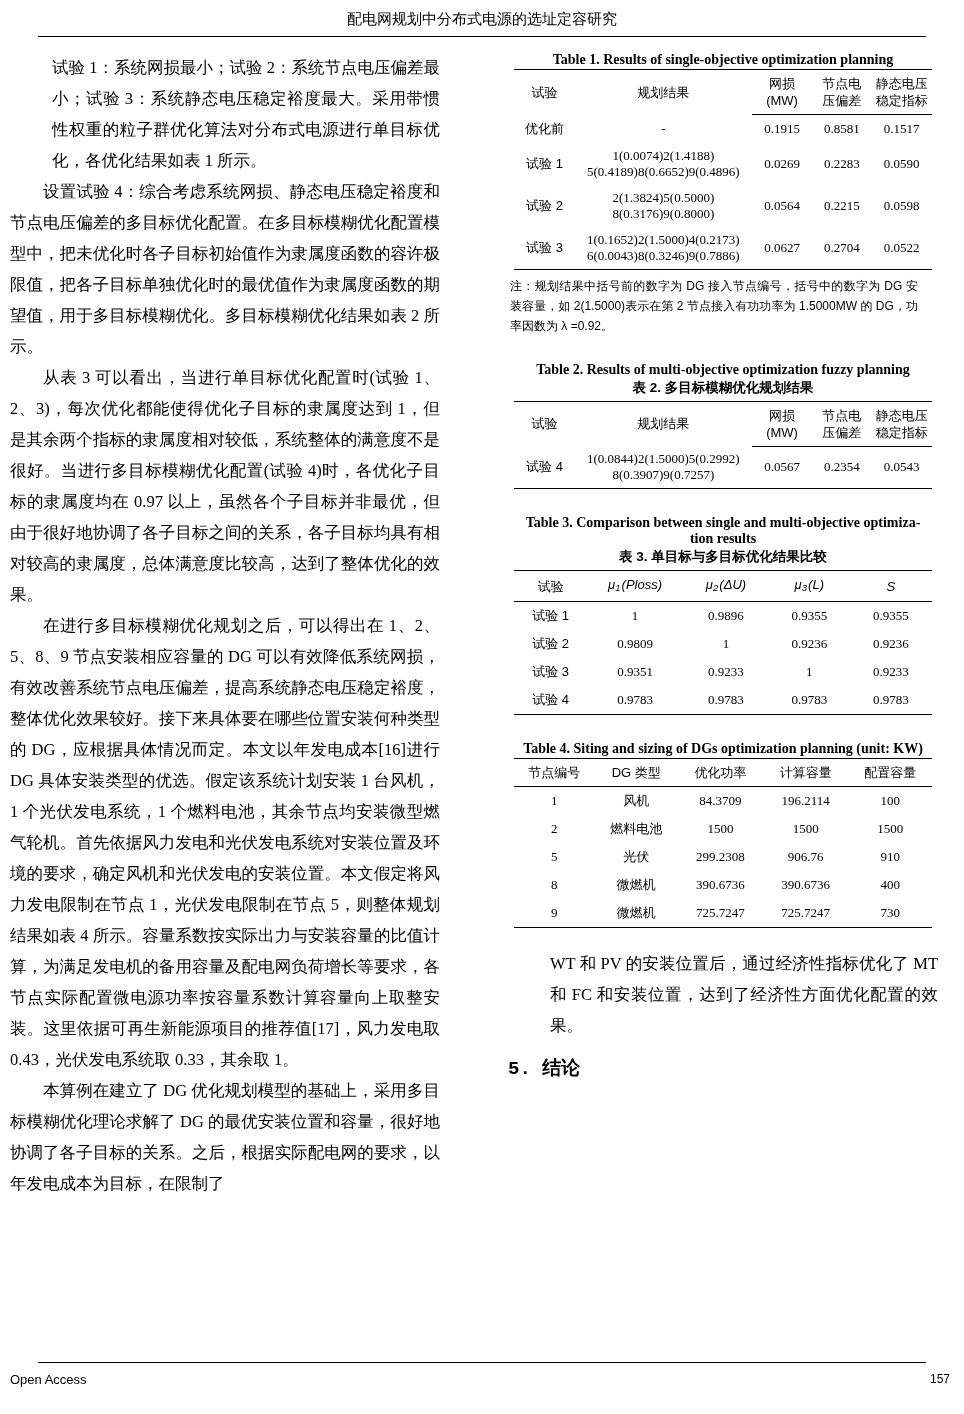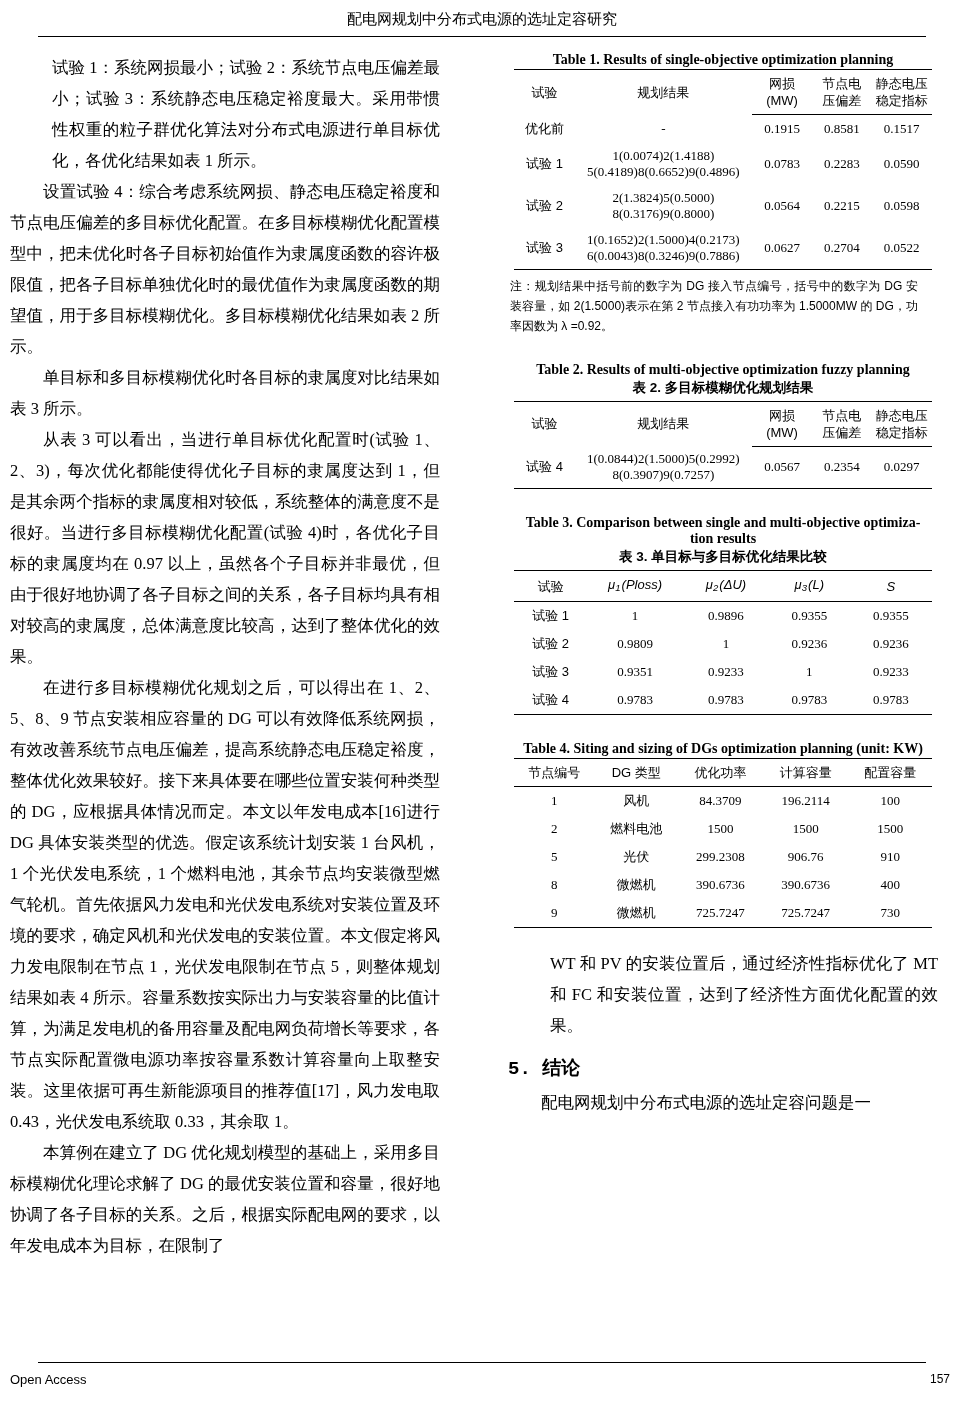--- a/index.html
+++ b/index.html
@@ -132,21 +132,20 @@
 <body>
 
 <div class="page">
 
   <div class="runhead">配电网规划中分布式电源的选址定容研究</div>
   <div class="runhead-rule"></div>
 
   <div class="col col-left">
     <p class="cn noind">试验 1：系统网损最小；试验 2：系统节点电压偏差最小；试验 3：系统静态电压稳定裕度最大。采用带惯性权重的粒子群优化算法对分布式电源进行单目标优化，各优化结果如表 1 所示。</p>
     <p class="cn">设置试验 4：综合考虑系统网损、静态电压稳定裕度和节点电压偏差的多目标优化配置。在多目标模糊优化配置模型中，把未优化时各子目标初始值作为隶属度函数的容许极限值，把各子目标单独优化时的最优值作为隶属度函数的期望值，用于多目标模糊优化。多目标模糊优化结果如表 2 所示。</p>
-    <p class="cn">单目标和多目标模糊优化时各目标的隶属度对比结果如表 3 所示。</p>
     <p class="cn">从表 3 可以看出，当进行单目标优化配置时(试验 1、2、3)，每次优化都能使得优化子目标的隶属度达到 1，但是其余两个指标的隶属度相对较低，系统整体的满意度不是很好。当进行多目标模糊优化配置(试验 4)时，各优化子目标的隶属度均在 0.97 以上，虽然各个子目标并非最优，但由于很好地协调了各子目标之间的关系，各子目标均具有相对较高的隶属度，总体满意度比较高，达到了整体优化的效果。</p>
     <p class="cn">在进行多目标模糊优化规划之后，可以得出在 1、2、5、8、9 节点安装相应容量的 DG 可以有效降低系统网损，有效改善系统节点电压偏差，提高系统静态电压稳定裕度，整体优化效果较好。接下来具体要在哪些位置安装何种类型的 DG，应根据具体情况而定。本文以年发电成本[16]进行 DG 具体安装类型的优选。假定该系统计划安装 1 台风机，1 个光伏发电系统，1 个燃料电池，其余节点均安装微型燃气轮机。首先依据风力发电和光伏发电系统对安装位置及环境的要求，确定风机和光伏发电的安装位置。本文假定将风力发电限制在节点 1，光伏发电限制在节点 5，则整体规划结果如表 4 所示。容量系数按实际出力与安装容量的比值计算，为满足发电机的备用容量及配电网负荷增长等要求，各节点实际配置微电源功率按容量系数计算容量向上取整安装。这里依据可再生新能源项目的推荐值[17]，风力发电取 0.43，光伏发电系统取 0.33，其余取 1。</p>
     <p class="cn">本算例在建立了 DG 优化规划模型的基础上，采用多目标模糊优化理论求解了 DG 的最优安装位置和容量，很好地协调了各子目标的关系。之后，根据实际配电网的要求，以年发电成本为目标，在限制了</p>
   </div>
 
   <div class="col col-right">
 
     <div class="tblock">
       <div class="tcap">Table 1. Results of single-objective optimization planning</div>
       <table class="dt topline">
@@ -171,21 +170,21 @@
             <td class="num">0.1915</td>
             <td class="num">0.8581</td>
             <td class="num">0.1517</td>
           </tr>
           <tr>
             <td class="lab">试验 1</td>
             <td class="num stack">
               <div>1(0.0074)2(1.4188)</div>
               <div>5(0.4189)8(0.6652)9(0.4896)</div>
             </td>
-            <td class="num">0.0783</td>
+            <td class="num">0.0269</td>
             <td class="num">0.2283</td>
             <td class="num">0.0590</td>
           </tr>
           <tr>
             <td class="lab">试验 2</td>
             <td class="num stack">
               <div>2(1.3824)5(0.5000)</div>
               <div>8(0.3176)9(0.8000)</div>
             </td>
             <td class="num">0.0564</td>
@@ -229,21 +228,21 @@
         </thead>
         <tbody>
           <tr>
             <td class="lab">试验 4</td>
             <td class="num stack">
               <div>1(0.0844)2(1.5000)5(0.2992)</div>
               <div>8(0.3907)9(0.7257)</div>
             </td>
             <td class="num">0.0567</td>
             <td class="num">0.2354</td>
-            <td class="num">0.0297</td>
+            <td class="num">0.0543</td>
           </tr>
         </tbody>
       </table>
     </div>
 
     <div class="spacer20"></div>
 
     <div class="tblock">
       <div class="tcap">Table 3. Comparison between single and multi-objective optimiza-<br>tion results</div>
       <div class="tcap-cn">表 3. 单目标与多目标优化结果比较</div>
@@ -343,19 +342,18 @@
         </tbody>
       </table>
     </div>
 
     <div class="spacer14"></div>
 
     <p class="cn noind">WT 和 PV 的安装位置后，通过经济性指标优化了 MT 和 FC 和安装位置，达到了经济性方面优化配置的效果。</p>
 
     <h2 class="sec">5. 结论</h2>
 
-    <p class="cn">配电网规划中分布式电源的选址定容问题是一</p>
   </div>
 
   <div class="footrule"></div>
   <div class="footleft">Open Access</div>
   <div class="footright">157</div>
 </div>
 
 </body></html>

